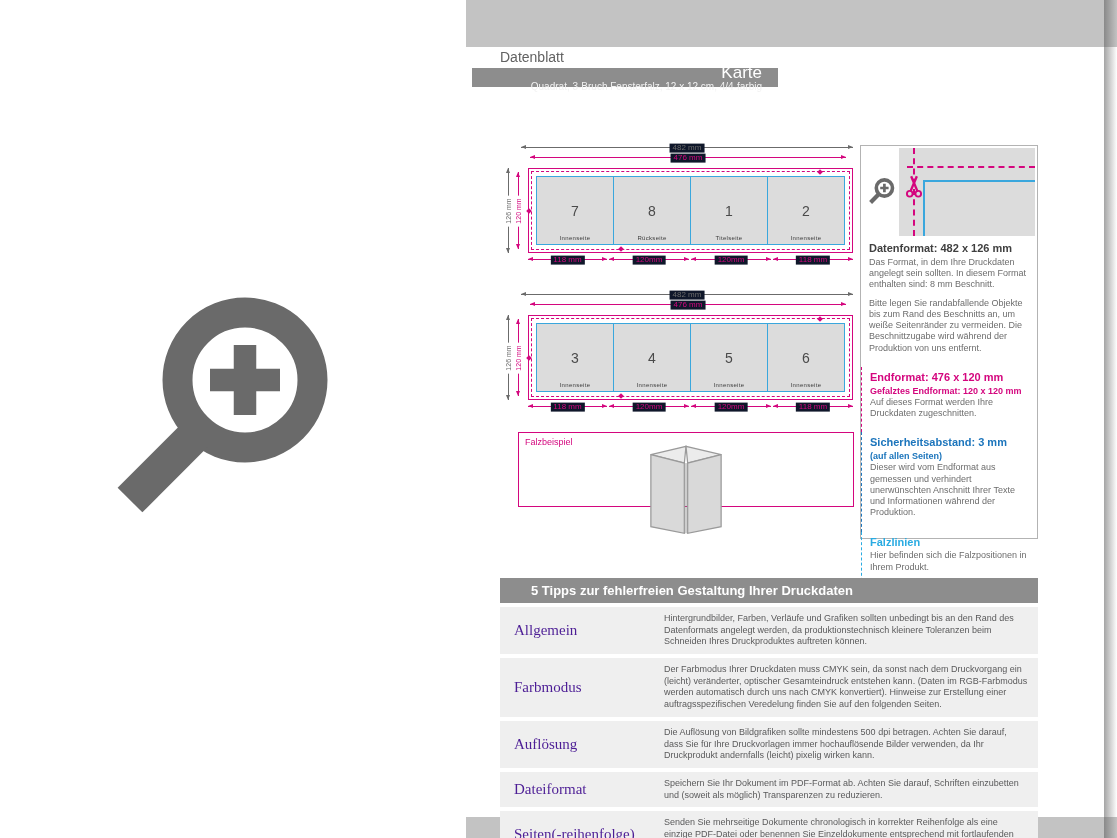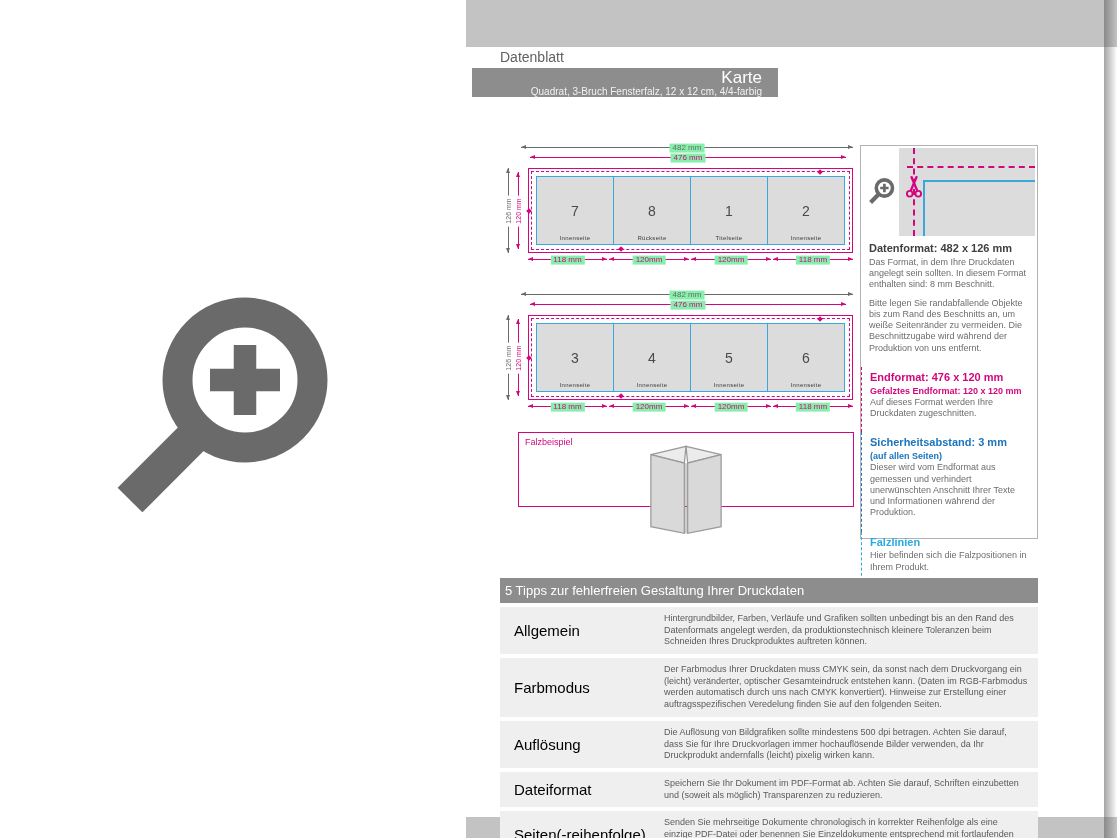--- a/index.html
+++ b/index.html
@@ -21,34 +21,34 @@
 
   
   .page{left:466px;top:0;width:651px;height:838px;background:#fff;}
   .band-top{left:466px;top:0;width:651px;height:47px;background:var(--band);}
   .band-bottom{left:466px;top:817px;width:651px;height:21px;background:var(--band);}
   .page-shadow{left:1104px;top:0;width:13px;height:838px;
     background:linear-gradient(to right, rgba(90,90,90,.55), rgba(200,200,200,0));}
 
   .tab{left:490px;top:47px;width:103px;height:21px;background:#fff;
     font-size:14px;color:#626262;line-height:21px;padding-left:10px;}
-  .titlebar{left:472px;top:68px;width:306px;height:29px;background:var(--graybar);
+  .titlebar{left:472px;top:68px;width:306px;height:19px;background:var(--graybar);
     display:flex;flex-direction:column;align-items:flex-end;justify-content:center;
     padding-right:16px;color:#fff;}
   .titlebar .t1{font-size:17px;line-height:19px;}
   .titlebar .t2{font-size:10px;line-height:10px;color:#f2f2f2;}
 
   
   .hdim{position:absolute;height:0;border-top:1px solid currentColor;}
   .hdim::before{content:"";position:absolute;left:0;top:-3px;width:0;height:0;
     border-top:2.5px solid transparent;border-bottom:2.5px solid transparent;border-right:5px solid currentColor;}
   .hdim::after{content:"";position:absolute;right:0;top:-3px;width:0;height:0;
     border-top:2.5px solid transparent;border-bottom:2.5px solid transparent;border-left:5px solid currentColor;}
   .hdim .lbl{position:absolute;left:50%;top:0;transform:translate(-50%,-50%);
-    background:#86efac;padding:0 3px;font-size:8px;line-height:1.1;white-space:nowrap;}
+    background:#0f172a;padding:0 3px;font-size:8px;line-height:1.1;white-space:nowrap;}
   .vdim{position:absolute;width:0;border-left:1px solid currentColor;}
   .vdim::before{content:"";position:absolute;top:0;left:-3px;width:0;height:0;
     border-left:2.5px solid transparent;border-right:2.5px solid transparent;border-bottom:5px solid currentColor;}
   .vdim::after{content:"";position:absolute;bottom:0;left:-3px;width:0;height:0;
     border-left:2.5px solid transparent;border-right:2.5px solid transparent;border-top:5px solid currentColor;}
   .vdim .lbl{position:absolute;top:50%;left:0;transform:translate(-50%,-50%) rotate(-90deg);
     background:#fff;padding:0 3px;font-size:7px;line-height:1.1;white-space:nowrap;}
 
   
   .diagram{position:absolute;width:350px;height:132px;}
@@ -82,23 +82,23 @@
   .sec-end{border-left:1px dashed var(--magenta);margin-left:0;}
   .sec-end .head,.sec-end .sub{color:var(--magenta);}
   .sec-safe{border-left:1px dashed var(--darkblue);}
   .sec-safe .head,.sec-safe .sub{color:var(--darkblue);}
   .sec-falz{border-left:1px dashed var(--cyan);}
   .sec-falz .head{color:var(--cyan);}
 
   
   .tips{left:500px;top:578px;width:538px;}
   .tips-header{height:25px;background:var(--graybar);color:#fff;font-size:13px;
-    line-height:25px;padding-left:5px;}
+    line-height:25px;padding-left:31px;font-weight:bold;}
   .tip-row{display:flex;background:#efefef;margin-top:4px;padding:6px 10px 6px 14px;}
-  .tip-label{width:150px;flex:0 0 150px;font-size:15px;color:#000000;display:flex;align-items:center;}
+  .tip-label{width:150px;flex:0 0 150px;font-size:15px;color:#4c1d95;display:flex;align-items:center;font-family:Liberation Serif, serif;}
   .tip-text{flex:1;font-size:9px;line-height:1.3;color:var(--bodytext);}
 
   .zoom-big{left:100px;top:280px;}
 </style>
 </head>
 <body>
 
 <svg class="abs zoom-big" width="250" height="250" viewBox="0 0 100 100">
   <circle cx="58" cy="40" r="27" fill="none" stroke="#6a6a6a" stroke-width="12"></circle>
   <path d="M58 26 V54 M44 40 H72" stroke="#6a6a6a" stroke-width="9" fill="none"></path>

